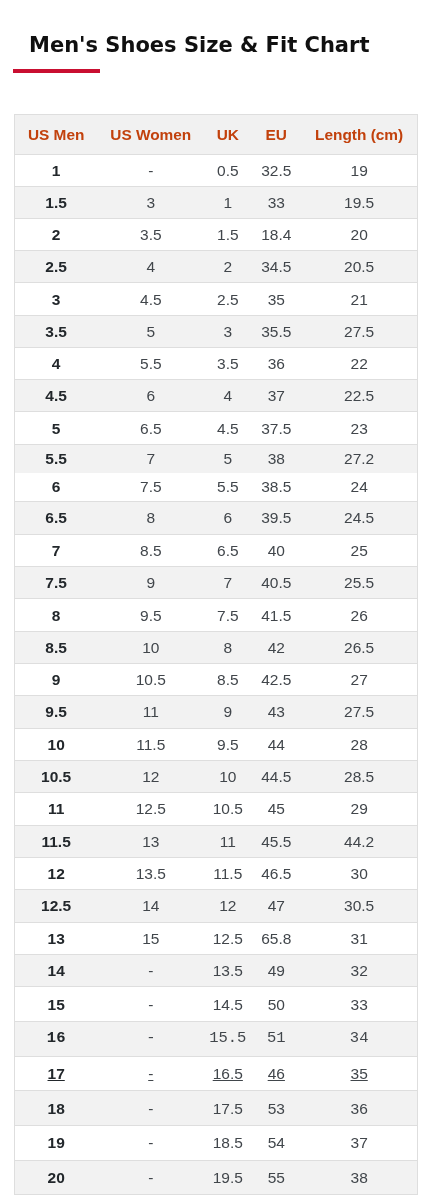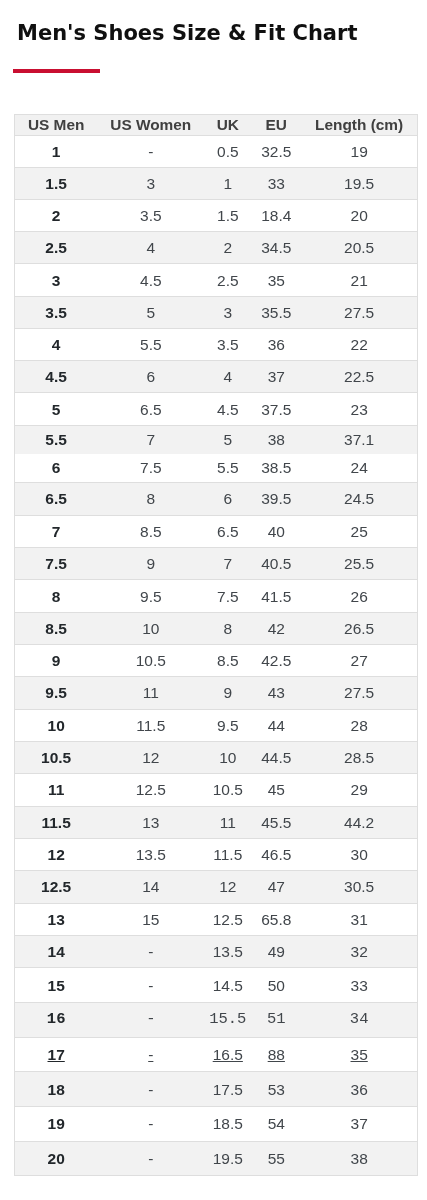--- a/index.html
+++ b/index.html
@@ -19,21 +19,21 @@
   .page {
     position: relative;
     width: 427px;
     height: 1200px;
     overflow: hidden;
   }
   .page-title {
     position: absolute;
     left: 13px;
     top: 16px;
-    margin: 4px;
+    margin: 16px;
     font-family: "DejaVu Sans", sans-serif;
     font-size: 21px;
     font-weight: 700;
     line-height: 26px;
     color: #101010;
     white-space: nowrap;
   }
   .title-rule {
     position: absolute;
     left: 13.3px;
@@ -66,22 +66,22 @@
     font-size: 15.5px;
     font-weight: 400;
     color: #41464b;
     box-sizing: border-box;
   }
   table.size-table thead th {
     background: #f1f1f1;
     font-weight: 700;
     font-size: 15.4px;
     line-height: 17px;
-    height: 20px;
-    color: #404040;
+    height: 39px;
+    color: #c2410c;
   }
   table.size-table tbody tr:nth-child(even) {
     background: #f2f2f2;
   }
   table.size-table tbody td:first-child {
     font-weight: 700;
     color: #22272b;
   }
   .size-table tbody tr:nth-child(1) td { height: 32.24px; }
   .size-table tbody tr:nth-child(2) td { height: 32.24px; }
@@ -207,21 +207,21 @@
             <td>6.5</td>
             <td>4.5</td>
             <td>37.5</td>
             <td>23</td>
           </tr>
           <tr>
             <td>5.5</td>
             <td>7</td>
             <td>5</td>
             <td>38</td>
-            <td>37.1</td>
+            <td>27.2</td>
           </tr>
           <tr>
             <td>6</td>
             <td>7.5</td>
             <td>5.5</td>
             <td>38.5</td>
             <td>24</td>
           </tr>
           <tr>
             <td>6.5</td>
@@ -339,21 +339,21 @@
             <td>16</td>
             <td>-</td>
             <td>15.5</td>
             <td>51</td>
             <td>34</td>
           </tr>
           <tr>
             <td>17</td>
             <td>-</td>
             <td>16.5</td>
-            <td>88</td>
+            <td>46</td>
             <td>35</td>
           </tr>
           <tr>
             <td>18</td>
             <td>-</td>
             <td>17.5</td>
             <td>53</td>
             <td>36</td>
           </tr>
           <tr>

